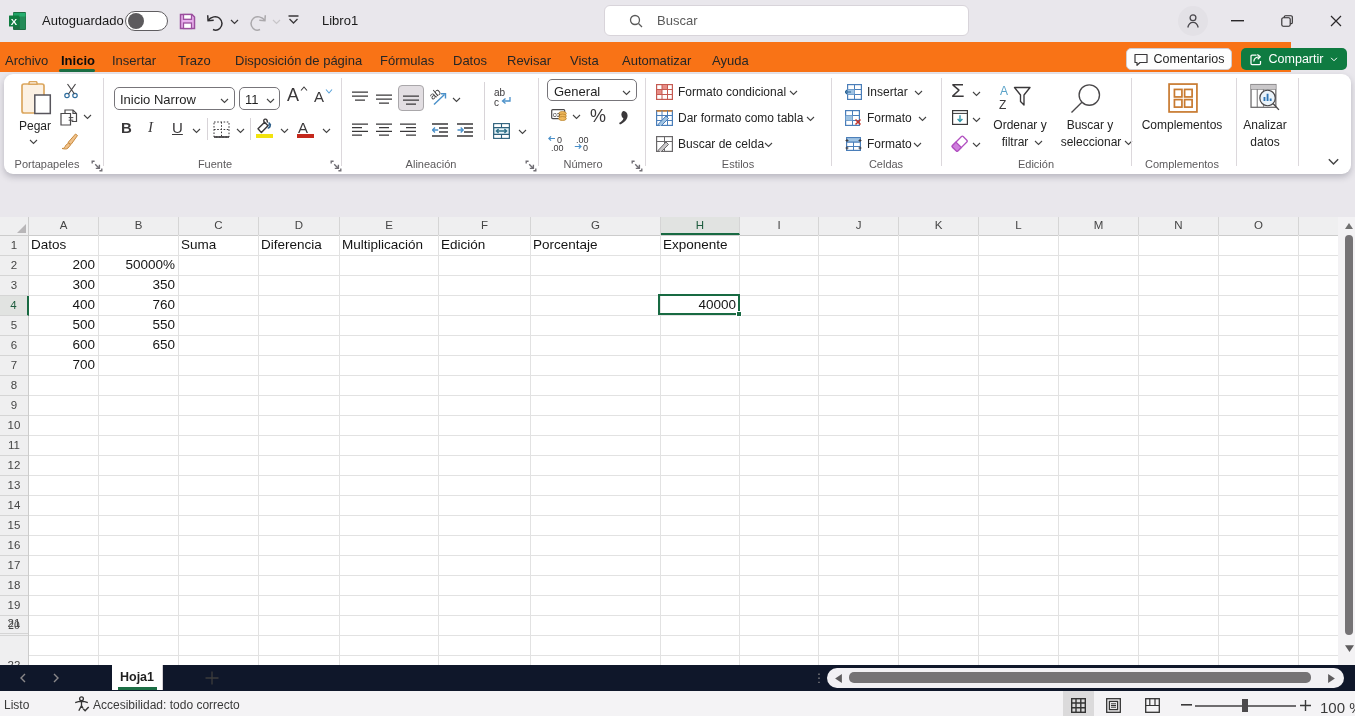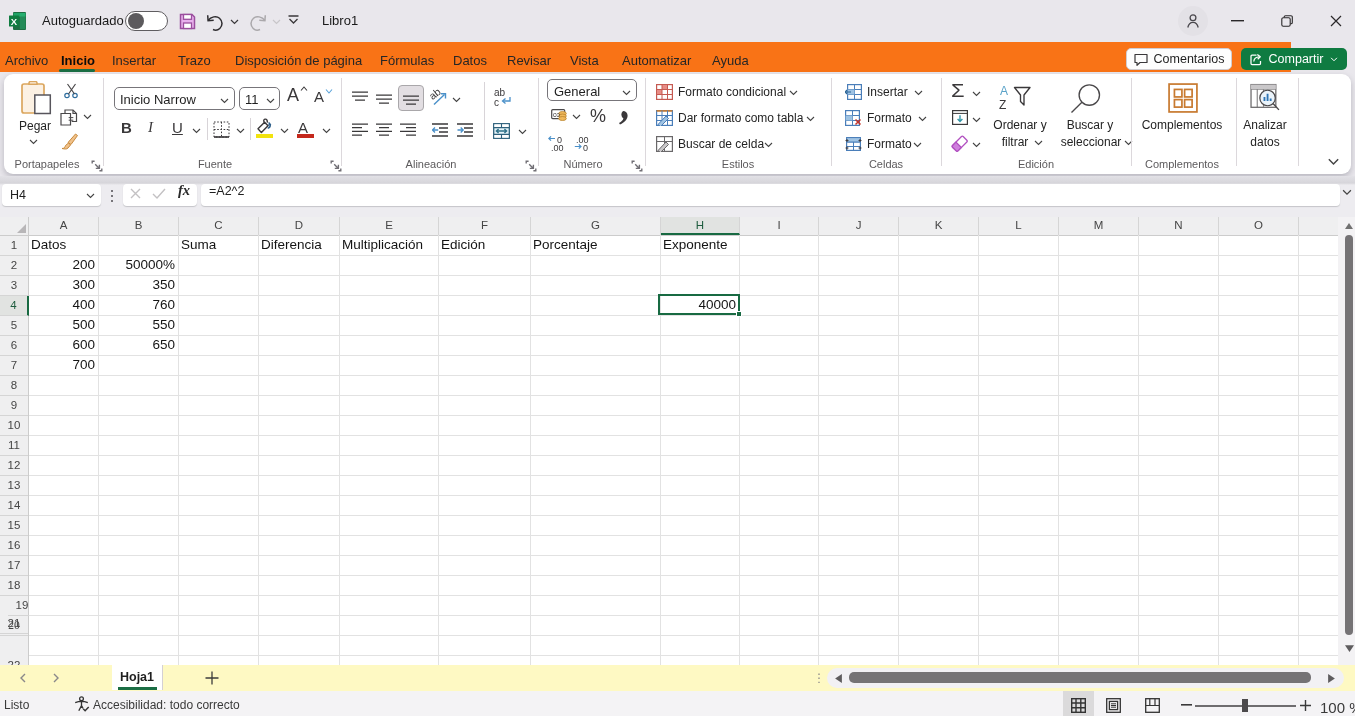--- a/index.html
+++ b/index.html
@@ -26,21 +26,21 @@
 #grid{position:absolute;left:0;top:217px;width:1338px;height:448px;background:#fff;overflow:hidden}
 #colheads{position:absolute;left:0;top:0;width:1338px;height:19px;background:#efeff0;border-bottom:1px solid #cccccc}
 .ch{position:absolute;top:0;height:18px;text-align:center;font-size:11.5px;color:#454545;line-height:17px;border-right:1px solid #d5d5d5}
 #rowheads{position:absolute;left:0;top:0;width:29px;height:448px;background:#efeff0;border-right:1px solid #cccccc}
 .rh{position:absolute;left:0;width:28px;height:20px;text-align:center;font-size:11.5px;color:#454545;line-height:19px;border-bottom:1px solid #d5d5d5}
 .vline{position:absolute;top:18px;width:1px;height:430px;background:#e2e2e2}
 .hline{position:absolute;left:29px;width:1309px;height:1px;background:#e2e2e2}
 .cell{position:absolute;height:20px;font-size:13.5px;line-height:19px;color:#141414;white-space:nowrap}
 .num{text-align:right}
 
-#sheetbar{position:absolute;left:0;top:665px;width:1355px;height:26px;background:#fef9c3}
+#sheetbar{position:absolute;left:0;top:665px;width:1355px;height:26px;background:#0f172a}
 
 #statusbar{position:absolute;left:0;top:691px;width:1355px;height:25px;background:#f4f3f5;font-size:12px;color:#3a3a3a}
 </style></head>
 <body>
 <div id="app">
 
 <div id="titlebar">
   <svg class="abs" style="left:9px;top:12px" width="18" height="18" viewBox="0 0 18 18">
     <rect x="4" y="0" width="13" height="18" rx="1" fill="#1d6e42"></rect>
     <rect x="4.5" y="1" width="12" height="3.5" fill="#21a366"></rect>
@@ -67,20 +67,27 @@
     <path d="M18 7.5C15 3.5 9.5 2.6 6.5 5.2c-3.2 2.8-3.3 7.6-0.3 10.3 1.9 1.7 4.6 2 6.8 1"></path>
     <path d="M18.3 2.2l-0.4 5.6-5.6-0.5"></path>
   </svg>
   <svg class="abs" style="left:272px;top:19px" width="9" height="6" viewBox="0 0 9 6" fill="none" stroke="#c8c6c9" stroke-width="1.2">
         <path d="M1 1l3.5 3.5L8 1"></path>
       </svg>
   <svg class="abs" style="left:288px;top:15px" width="11" height="9" viewBox="0 0 11 9" fill="none" stroke="#3a383a" stroke-width="1.3">
     <path d="M0.5 1h10M1.5 4l4 4 4-4" fill="none"></path>
   </svg>
   <div class="abs" style="left:322px;top:13px;font-size:13px;color:#1a1a1a">Libro1</div>
+  <div id="searchbox">
+    <svg style="margin-left:24px" width="14" height="14" viewBox="0 0 14 14" fill="none" stroke="#5a5a5a" stroke-width="1.3">
+          <circle cx="6" cy="6" r="4.5"></circle>
+          <path d="M9.5 9.5L13 13"></path>
+        </svg>
+    <span style="margin-left:14px">Buscar</span>
+  </div>
   <div class="abs" style="left:1178px;top:6px;width:30px;height:30px;border-radius:50%;background:#e3e1e6"></div>
   <svg class="abs" style="left:1185px;top:13px" width="16" height="16" viewBox="0 0 16 16" fill="none" stroke="#4a484d" stroke-width="1.3">
     <circle cx="8" cy="4.8" r="2.9"></circle>
         <path d="M2.8 14.5c.7-3.4 2.7-5.2 5.2-5.2s4.5 1.8 5.2 5.2"></path>
   </svg>
   <svg class="abs" style="left:1231px;top:20px" width="13" height="2" viewBox="0 0 13 2">
         <rect width="13" height="1.4" fill="#2a282a"></rect>
       </svg>
   <svg class="abs" style="left:1281px;top:15px" width="12" height="12" viewBox="0 0 12 12" fill="none" stroke="#2a282a" stroke-width="1.1">
     <rect x="0.8" y="2.8" width="8.4" height="8.4" rx="1.5"></rect>
@@ -440,42 +447,20 @@
     <path d="M22.5 19.5L28 25.5" stroke="#4a484a" stroke-width="1.4"></path>
   </svg>
   <div class="abs rbtxt" style="left:1235px;top:46px;width:60px;text-align:center">Analizar</div>
   <div class="abs rbtxt" style="left:1235px;top:63px;width:60px;text-align:center">datos</div>
   <div class="gsep" style="left:1298px"></div>
   <svg class="abs" style="left:1327px;top:86px" width="13" height="8" viewBox="0 0 9 6" fill="none" stroke="#444" stroke-width="1.1">
         <path d="M1 1l3.5 3.5L8 1"></path>
       </svg>
 </div>
 
-<div id="fbar">
-  <div id="namebox">
-        <span style="position:absolute;left:8px;top:4px">H4</span>
-    <svg style="position:absolute;left:84px;top:9px" width="9" height="6" viewBox="0 0 9 6" fill="none" stroke="#444" stroke-width="1.1">
-          <path d="M1 1l3.5 3.5L8 1"></path>
-        </svg>
-  </div>
-  <div class="abs" style="left:111px;top:14px;width:2px;height:2px;background:#77757a;box-shadow:0 5px #77757a,0 10px #77757a"></div>
-  <div class="abs" style="left:123px;top:8px;width:74px;height:22px;background:#fff;border-radius:4px;box-shadow:0 1px 1px #c5c5c9"></div>
-  <svg class="abs" style="left:130px;top:12px" width="11" height="11" viewBox="0 0 11 11" fill="none" stroke="#c3c1c3" stroke-width="1.4">
-        <path d="M1 1l9 9M10 1l-9 9"></path>
-      </svg>
-  <svg class="abs" style="left:152px;top:12px" width="14" height="11" viewBox="0 0 14 11" fill="none" stroke="#c3c1c3" stroke-width="1.4">
-        <path d="M1 6l4 4 8-9"></path>
-      </svg>
-  <div class="abs" style="left:178px;top:6px;font-size:14.5px;font-style:italic;font-family:'Liberation Serif',serif;color:#2a2a2a"><b><i>fx</i></b></div>
-  <div id="finput"></div>
-  <div class="abs" style="left:209px;top:8px;font-size:12.5px;color:#1f1f1f;z-index:3">=A2^2</div>
-  <svg class="abs" style="left:1342px;top:13px" width="10" height="7" viewBox="0 0 9 6" fill="none" stroke="#444" stroke-width="1.1">
-        <path d="M1 1l3.5 3.5L8 1"></path>
-      </svg>
-</div>
 
 <div id="grid">
       <div id="colheads">
         <div class="ch" style="left:29px;width:70px;">A</div>
         <div class="ch" style="left:99px;width:80px;">B</div>
         <div class="ch" style="left:179px;width:80px;">C</div>
         <div class="ch" style="left:259px;width:81px;">D</div>
         <div class="ch" style="left:340px;width:99px;">E</div>
         <div class="ch" style="left:439px;width:92px;">F</div>
         <div class="ch" style="left:531px;width:130px;">G</div>
@@ -505,21 +490,21 @@
         <div class="rh" style="top:179px;">9</div>
         <div class="rh" style="top:199px;">10</div>
         <div class="rh" style="top:219px;">11</div>
         <div class="rh" style="top:239px;">12</div>
         <div class="rh" style="top:259px;">13</div>
         <div class="rh" style="top:279px;">14</div>
         <div class="rh" style="top:299px;">15</div>
         <div class="rh" style="top:319px;">16</div>
         <div class="rh" style="top:339px;">17</div>
         <div class="rh" style="top:359px;">18</div>
-        <div class="rh" style="top:379px;margin-left:8px;">19</div>
+        <div class="rh" style="top:379px;">19</div>
         <div class="rh" style="top:399px;font-family:Liberation Serif, serif;">20</div>
         <div class="rh" style="top:397px;text-align:center;">21</div>
         <div class="rh" style="top:439px;">22</div>
       </div>
       <div class="vline" style="left:98px"></div>
       <div class="vline" style="left:178px"></div>
       <div class="vline" style="left:258px"></div>
       <div class="vline" style="left:339px"></div>
       <div class="vline" style="left:438px"></div>
       <div class="vline" style="left:530px"></div>

